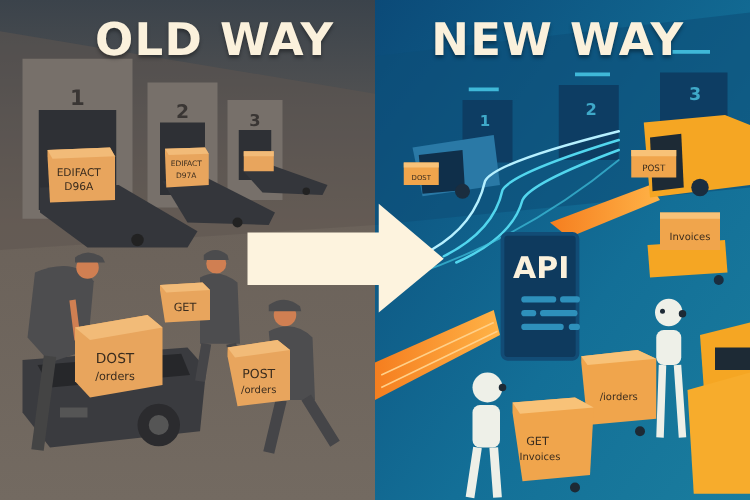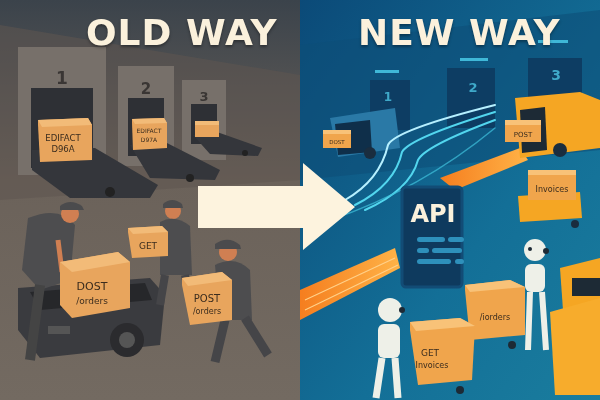--- a/index.html
+++ b/index.html
@@ -4,22 +4,22 @@
 <style>
   * { box-sizing: border-box; margin: 0; padding: 0; }
   html, body { width: 600px; height: 400px; overflow: hidden; background: #222; }
   body { font-family: "DejaVu Sans", sans-serif; position: relative; }
   #scene { position: absolute; left: 0; top: 0; width: 600px; height: 400px; }
   .title {
     position: absolute; top: 12px; font-family: "DejaVu Sans", sans-serif;
     font-weight: bold; font-size: 36px; color: #fbf1dc; letter-spacing: 1px;
     text-shadow: 0 2px 3px rgba(0,0,0,0.35);
   }
-  #old-title { left: 86px; }
-  #new-title { left: 358px; }
+  #old-title { left: 76px; }
+  #new-title { left: 345px; }
   .lbl { font-family: "DejaVu Sans", sans-serif; fill: #3a2c1e; }
 </style>
 </head>
 <body>
 
 <svg id="scene" viewBox="0 0 600 400" xmlns="http://www.w3.org/2000/svg">
   <defs>
     <linearGradient id="oldBg" x1="0" y1="0" x2="0" y2="1">
       <stop offset="0" stop-color="#3b434b"></stop>
       <stop offset="0.45" stop-color="#6b625a"></stop>

